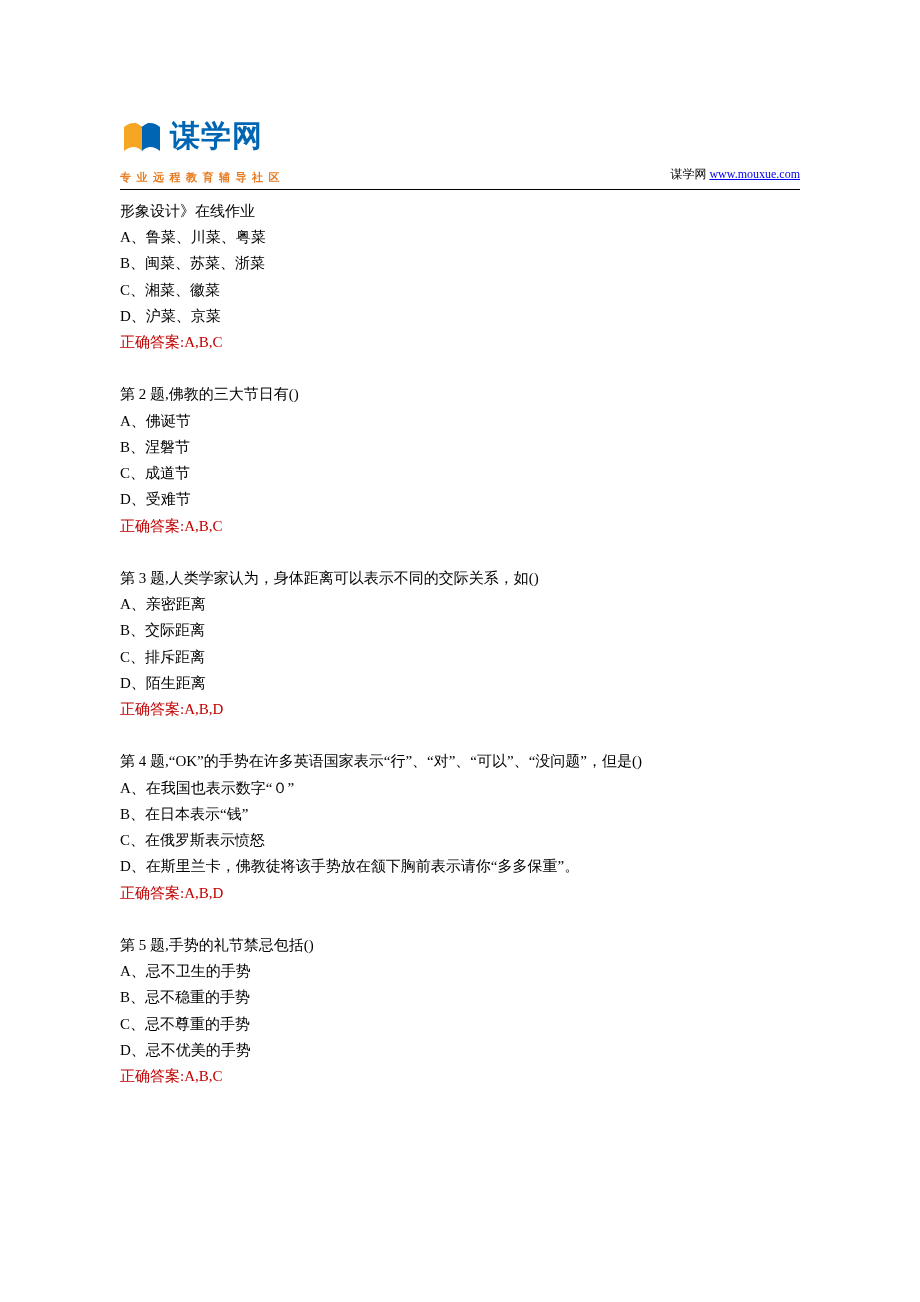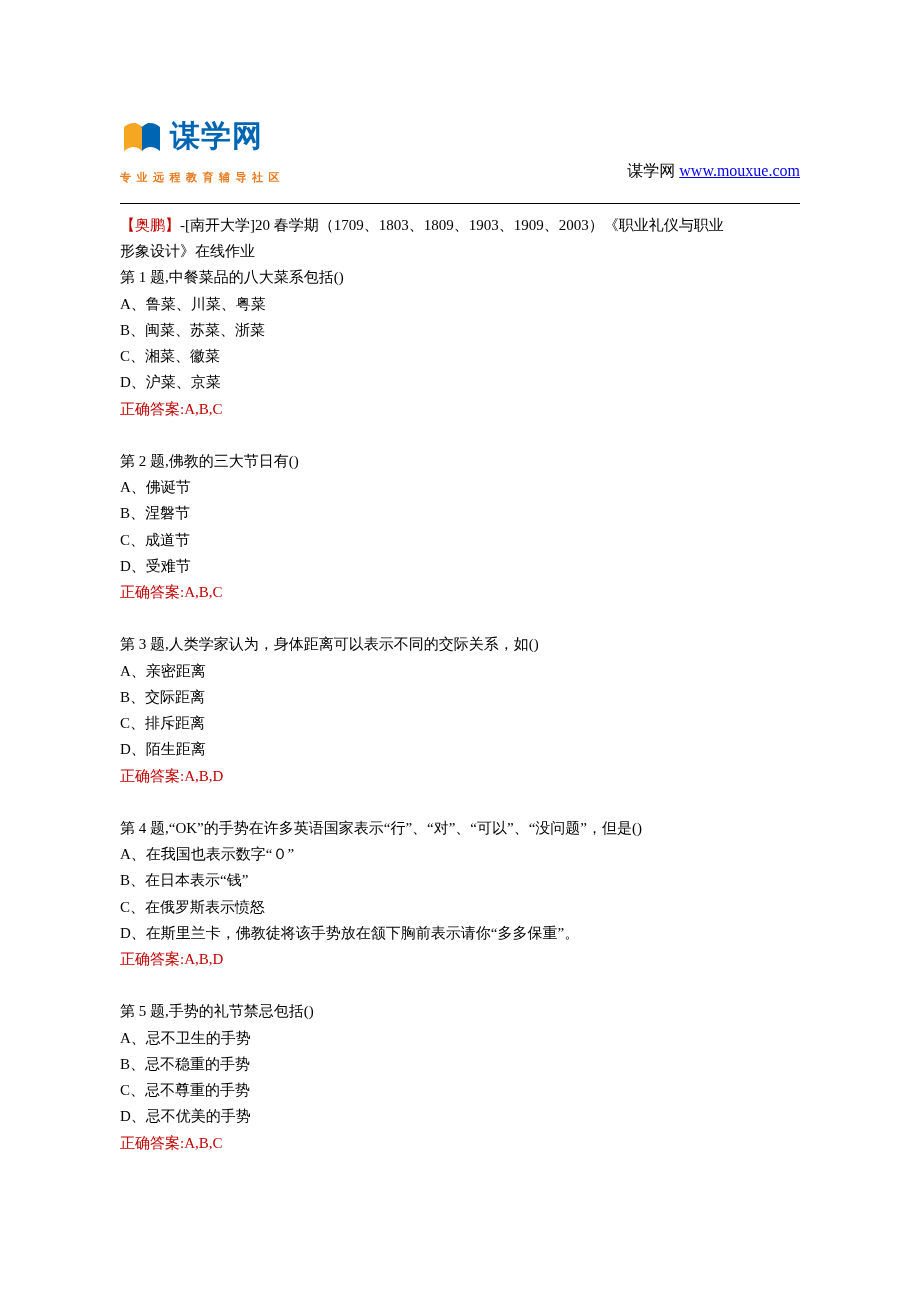--- a/index.html
+++ b/index.html
@@ -14,21 +14,21 @@
       position: relative;
     }
     .page {
       padding: 110px 120px 0 120px;
     }
     .header {
       display: flex;
       align-items: flex-end;
       justify-content: space-between;
       border-bottom: 1px solid #000;
-      padding-bottom: 16px;
+      padding-bottom: 2px;
       margin-bottom: 8px;
     }
     .logo-block {
       display: flex;
       flex-direction: column;
     }
     .logo-top {
       display: flex;
       align-items: center;
     }
@@ -55,21 +55,21 @@
     }
     .tagline {
       font-family: "Microsoft YaHei", sans-serif;
       font-size: 11px;
       font-weight: bold;
       color: #e87a1f;
       letter-spacing: 5.5px;
       margin-top: 5px;
     }
     .header-right {
-      font-size: 16px;
+      font-size: 12px;
       padding-bottom: 2px;
     }
     .header-right .brand-label { color: #000; }
     .header-right .link {
       color: #0000ee;
       text-decoration: underline;
       cursor: pointer;
     }
     .content { }
     .content p { margin: 0; }
@@ -100,23 +100,21 @@
       <div class="tagline">专业远程教育辅导社区</div>
     </div>
     <div class="header-right">
       <span class="brand-label">谋学网</span>
       <span class="link">www.mouxue.com</span>
     </div>
   </div>
 
   <div class="content">
     <div class="block">
-      <p><span class="red">【奥鹏】</span><span>-[南开大学]20 春学期（1709、1803、1809、1903、1909、2003）《职业礼仪与职业</span></p>
       <p>形象设计》在线作业</p>
-      <p>第 1 题,中餐菜品的八大菜系包括()</p>
       <p>A、鲁菜、川菜、粤菜</p>
       <p>B、闽菜、苏菜、浙菜</p>
       <p>C、湘菜、徽菜</p>
       <p>D、沪菜、京菜</p>
       <p class="red">正确答案:A,B,C</p>
     </div>
 
     <div class="block">
       <p>第 2 题,佛教的三大节日有()</p>
       <p>A、佛诞节</p>

